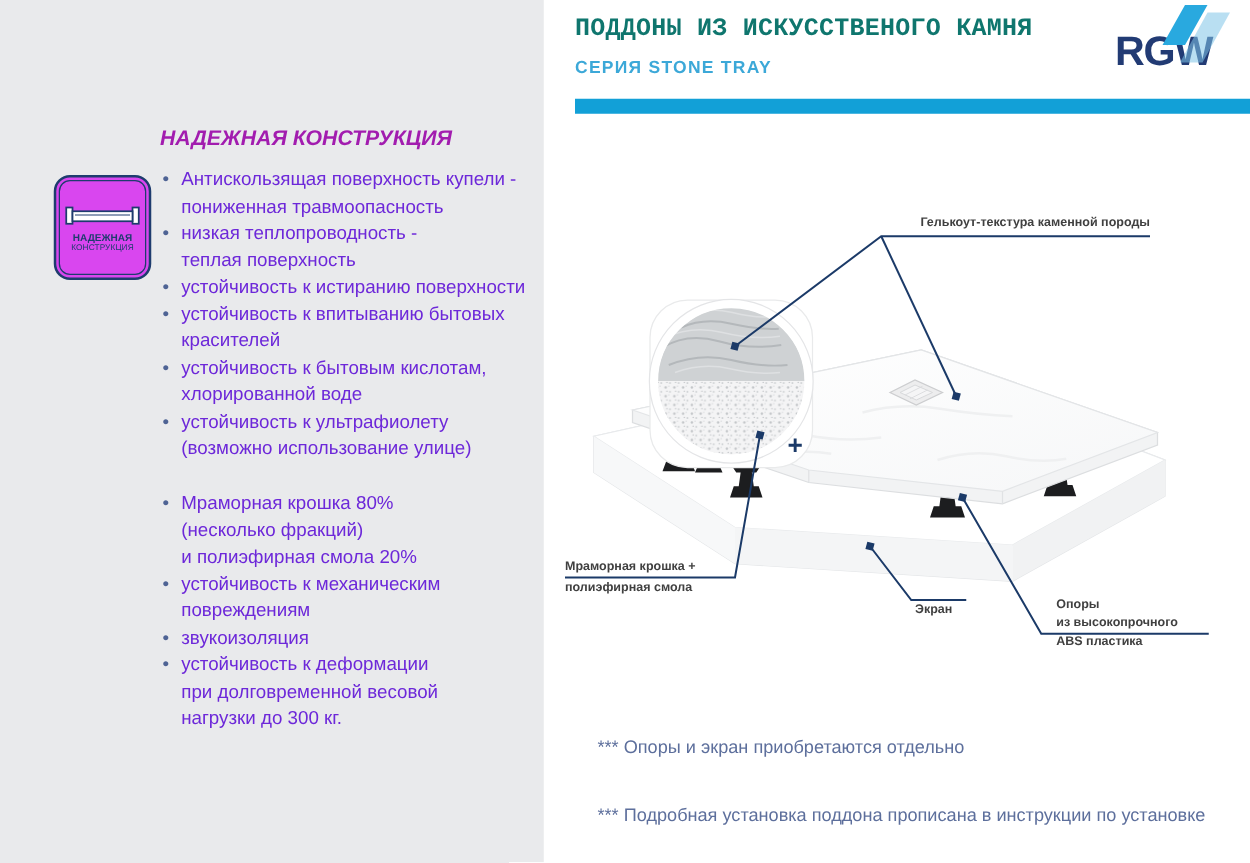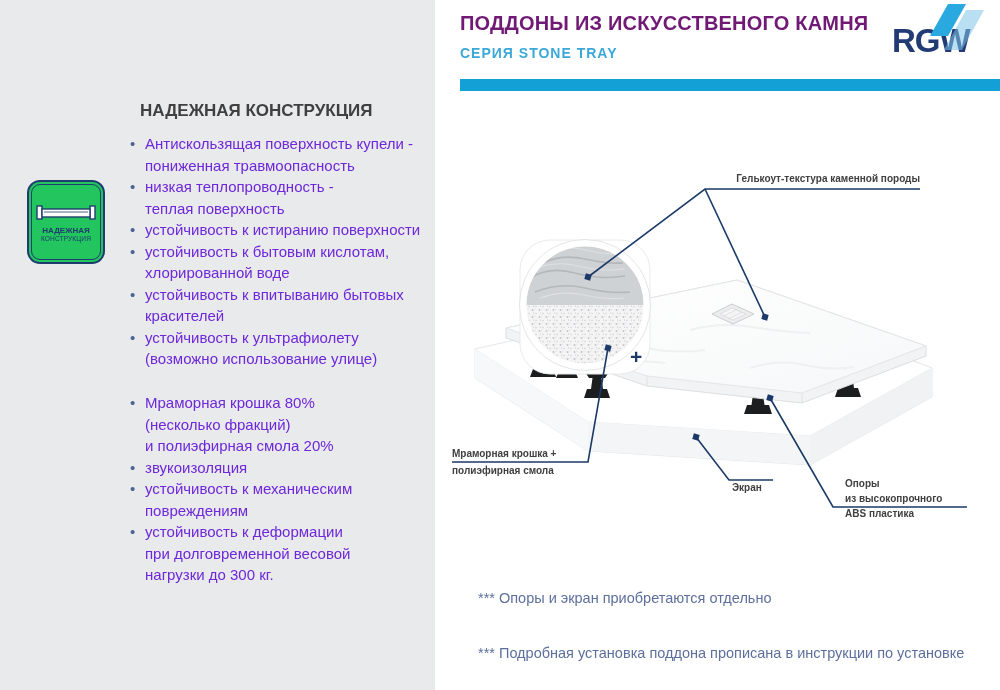--- a/index.html
+++ b/index.html
@@ -2,40 +2,40 @@
 <html><head>
 <meta charset="utf-8">
 <style>
   html,body{margin:0;padding:0;}
   .page{position:relative;width:1000px;height:690px;background:#ffffff;overflow:hidden;
         font-family:"Liberation Sans", sans-serif;}
   .left-bg{position:absolute;left:0;top:0;width:435px;height:690px;background:#E9EAEC;}
 
   
   .title{position:absolute;left:460px;top:12px;width:470px;font-size:20px;font-weight:700;
-         color:#701a75;letter-spacing:.2px;}
+         color:#0f766e;letter-spacing:.2px;font-family:Liberation Mono, monospace;}
   .subtitle{position:absolute;left:460px;top:45px;font-size:14px;font-weight:700;
             color:#3CA8D8;letter-spacing:1px;}
   .bar{position:absolute;left:460px;top:79px;width:540px;height:12px;background:#12A0D7;}
   .logo{position:absolute;left:886px;top:2px;width:110px;height:64px;}
   .logo-text{position:absolute;left:6px;top:20px;font-size:33px;font-weight:700;color:#223B74;
              letter-spacing:-1px;}
   .logo-mark{position:absolute;left:0;top:0;}
 
   
-  .heading{position:absolute;left:140px;top:101px;font-size:17px;font-weight:700;color:#404040;}
+  .heading{position:absolute;left:128px;top:101px;font-size:17px;font-weight:700;color:#a21caf;font-style:italic;}
   .feat{position:absolute;left:128px;width:305px;margin:0;padding:0;list-style:none;
         font-size:15px;line-height:21.5px;color:#6d28d9;}
   .feat li{position:relative;padding-left:17px;white-space:pre-line;margin:0;}
   .feat li::before{content:"\2022";position:absolute;left:2px;top:0;color:#4E6394;}
   .feat1{top:133px;}
   .feat2{top:392px;}
 
-  .badge{position:absolute;left:27px;width:70px;height:76px;border:2px solid #1E3C6E;
-         border-radius:13px;padding:2px;background:#22c55e;margin-top:40px;}
+  .badge{position:absolute;left:43px;width:70px;height:76px;border:2px solid #1E3C6E;
+         border-radius:13px;padding:2px;background:#d946ef;}
   .badge-1{top:140px;}
   .badge-2{top:398px;}
   .badge-inner{width:100%;height:100%;border:1px solid #1E3C6E;border-radius:9px;
                box-sizing:border-box;display:flex;flex-direction:column;align-items:center;
                justify-content:center;}
   .badge-l1{font-size:8px;font-weight:700;color:#1E3C6E;text-align:center;margin-top:2px;}
   .badge-l2{font-size:6.6px;color:#1E3C6E;text-align:center;letter-spacing:.1px;}
 
   
   .diagram{position:absolute;left:440px;top:140px;width:560px;height:440px;}
@@ -85,35 +85,35 @@
 
 
   <div class="heading">НАДЕЖНАЯ КОНСТРУКЦИЯ</div>
 
   <ul class="feat feat1">
     <li>Антискользящая поверхность купели -
 пониженная травмоопасность</li>
     <li>низкая теплопроводность -
 теплая поверхность</li>
     <li>устойчивость к истиранию поверхности</li>
+    <li>устойчивость к впитыванию бытовых
+красителей</li>
     <li>устойчивость к бытовым кислотам,
 хлорированной воде</li>
-    <li>устойчивость к впитыванию бытовых
-красителей</li>
     <li>устойчивость к ультрафиолету
 (возможно использование улице)</li>
   </ul>
 
   <ul class="feat feat2">
     <li>Мраморная крошка 80%
 (несколько фракций)
 и полиэфирная смола 20%</li>
-    <li>звукоизоляция</li>
     <li>устойчивость к механическим
 повреждениям</li>
+    <li>звукоизоляция</li>
     <li>устойчивость к деформации
 при долговременной весовой
 нагрузки до 300 кг.</li>
   </ul>
 
   <div class="diagram">
     <svg width="560" height="440" viewBox="0 0 560 440">
       <defs>
         <linearGradient id="trayGrad" x1="0" y1="0" x2="1" y2="1">
           <stop offset="0" stop-color="#FFFFFF"></stop>

